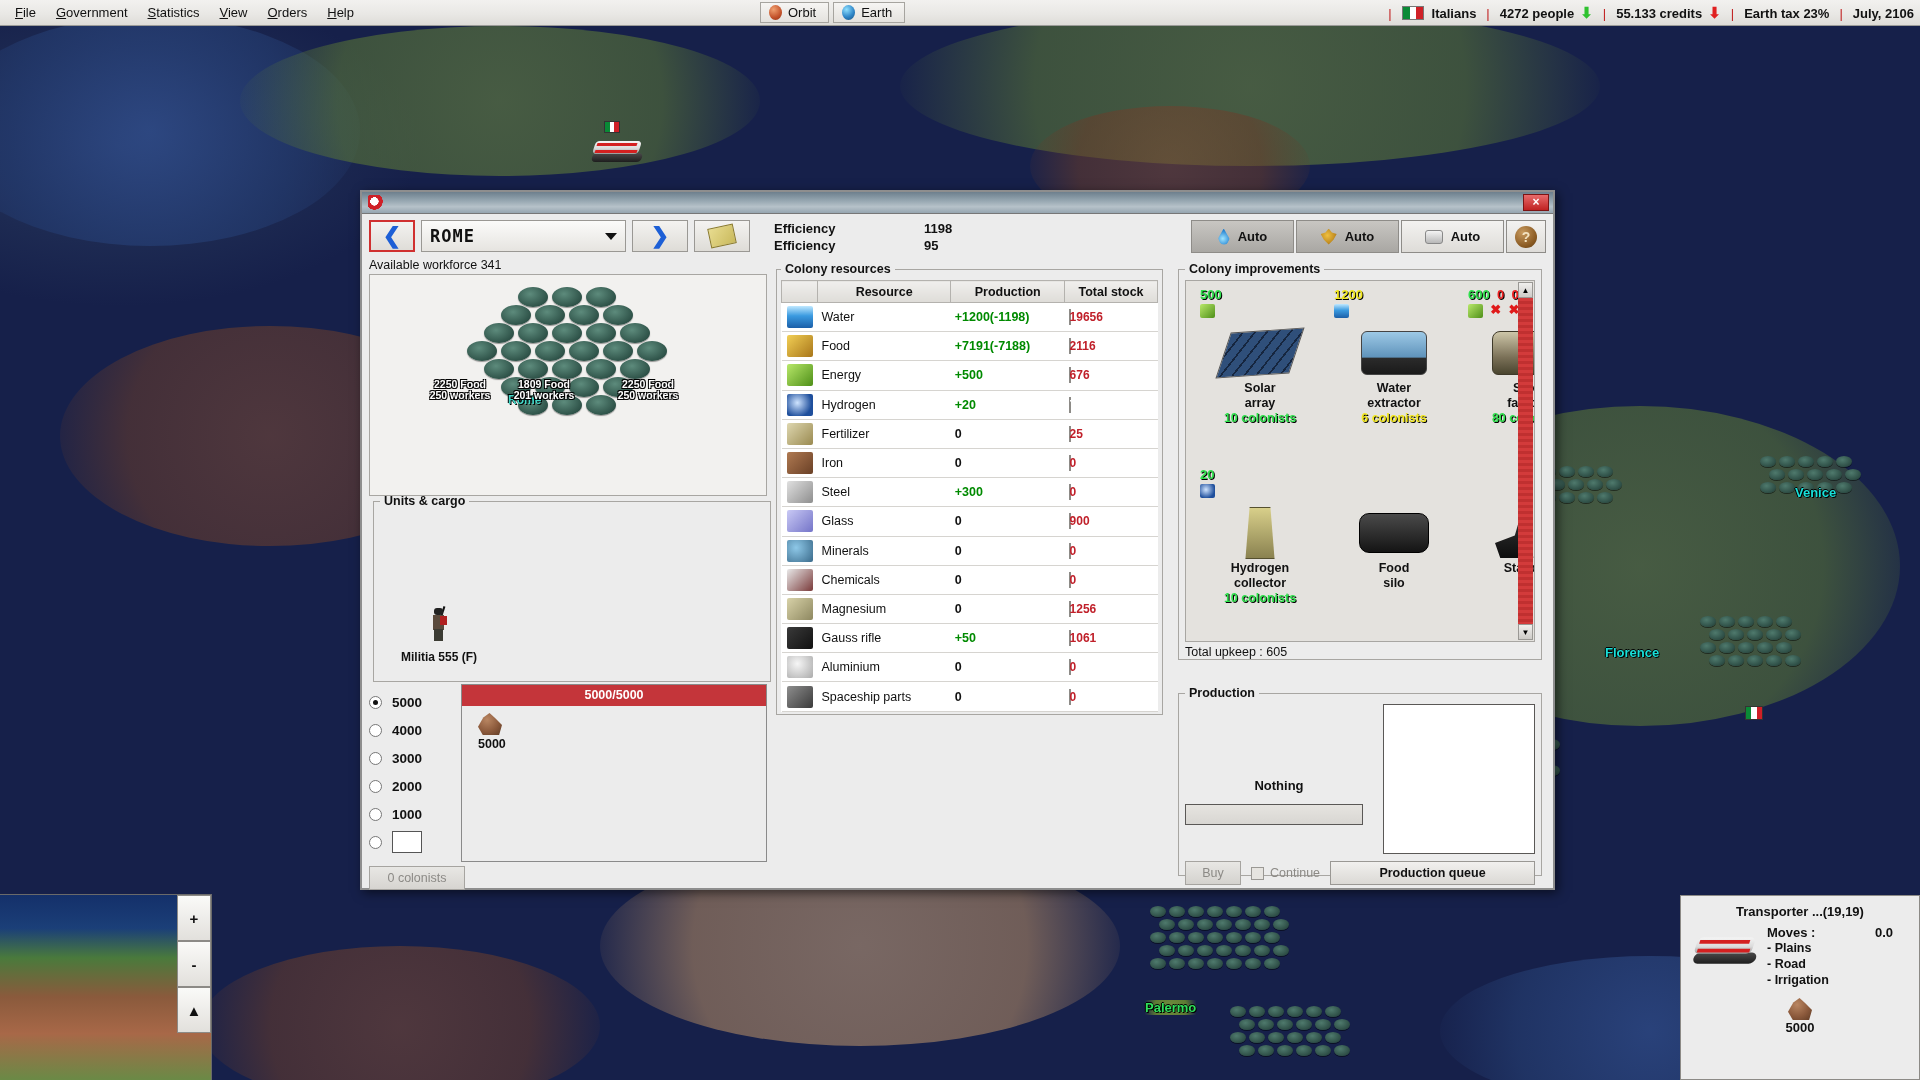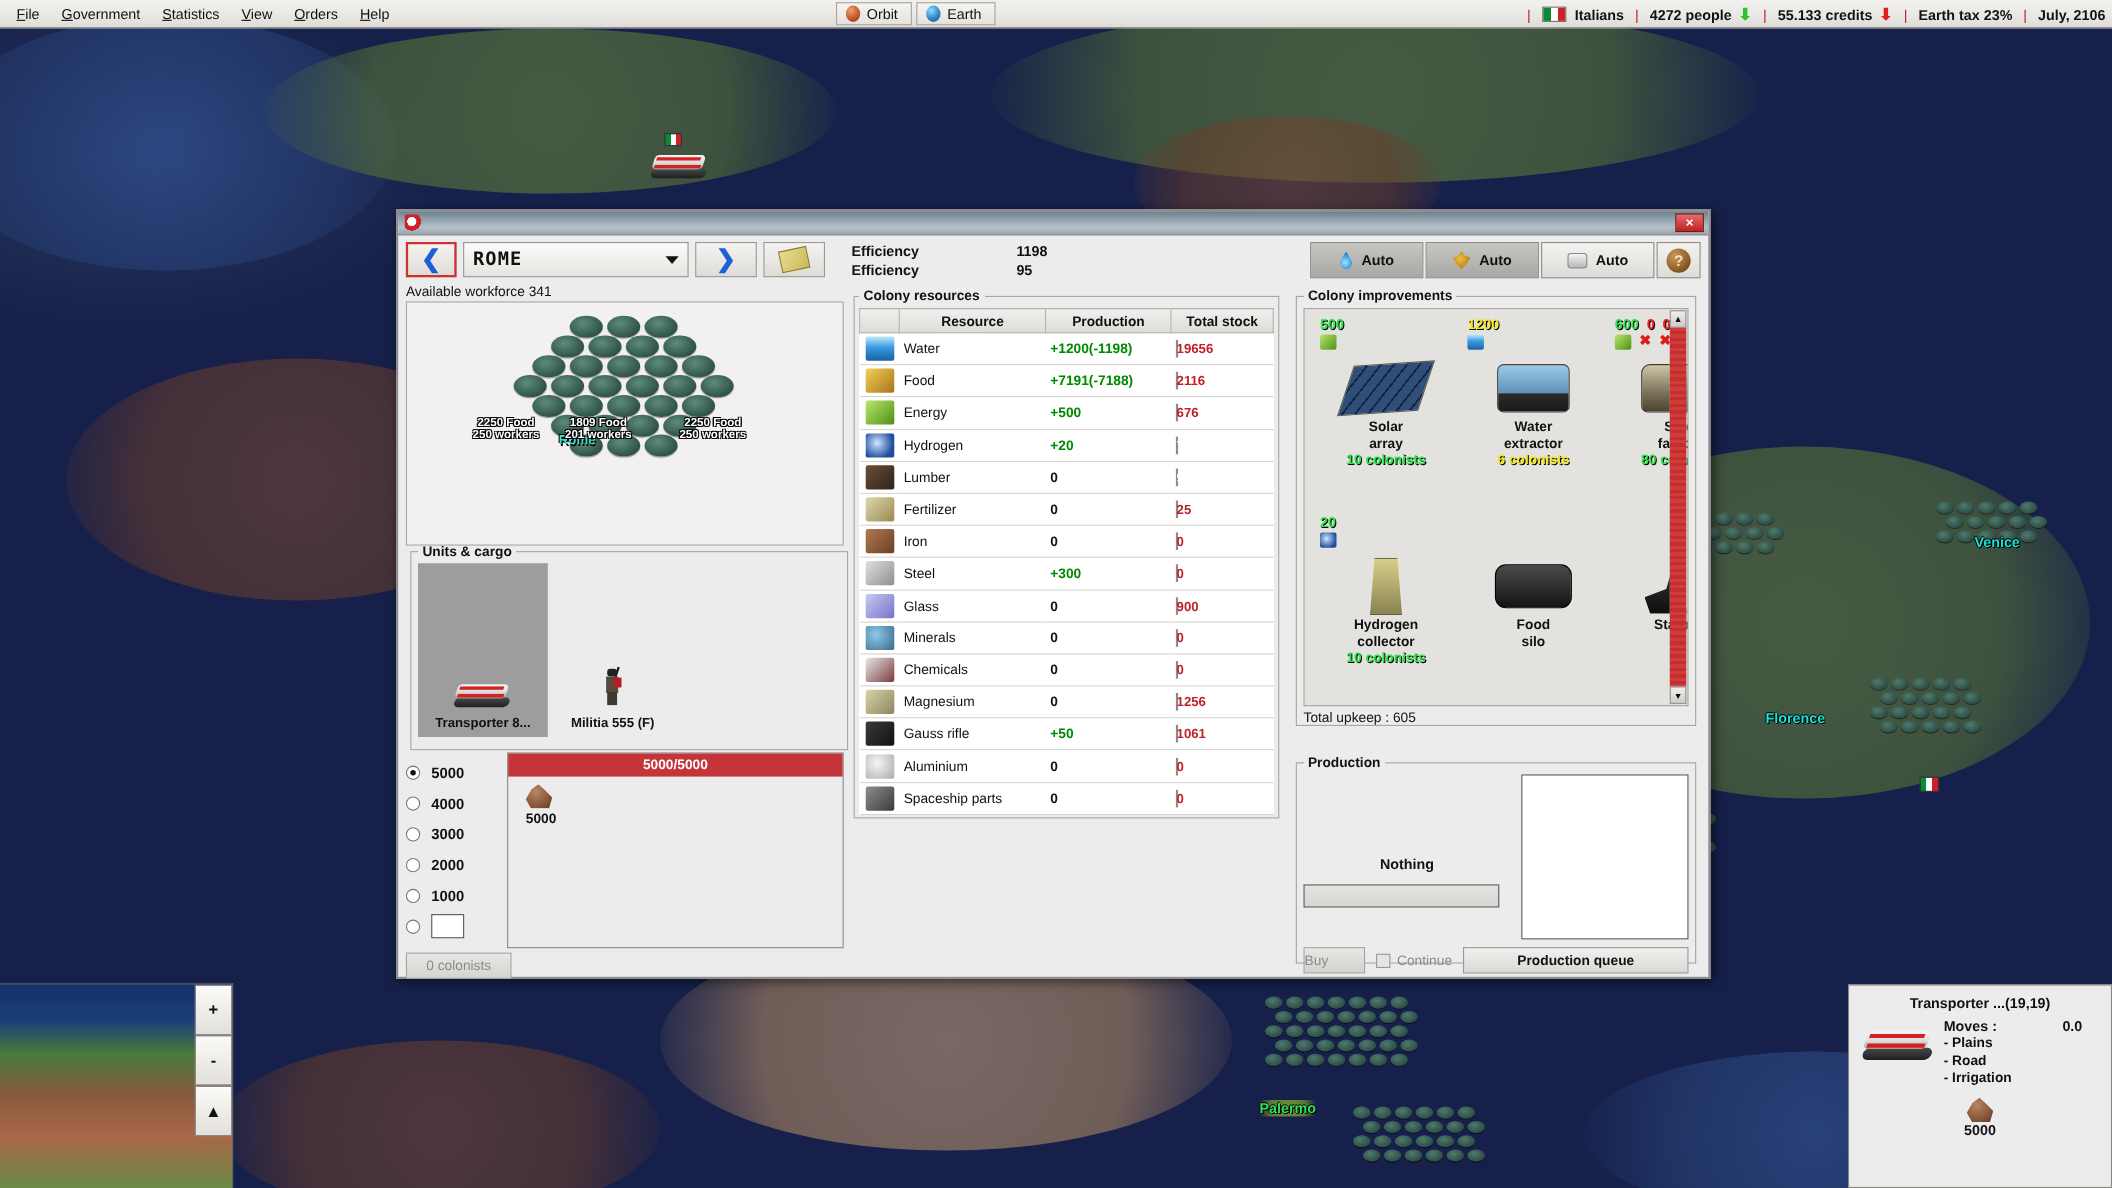--- a/index.html
+++ b/index.html
@@ -196,21 +196,21 @@
   #production { position:absolute; left:0; right:0; top:424px; height:190px; }
   #prodinner { display:flex; gap:10px; height:150px; }
   #prodleft { width:188px; position:relative; }
   #prodnothing { position:absolute; left:0; right:0; top:74px; text-align:center;
                  font-size:13px; font-weight:bold; color:#111; }
   #prodbar { position:absolute; left:0; top:100px; width:178px; height:21px;
              border:1px solid #5a5856; background:linear-gradient(180deg,#e6e4e0,#d8d6d2); }
   #prodqueuebox { flex:1; background:#fff; border:1px solid #5a5856; }
   #prodbtnrow { display:flex; gap:10px; margin-top:7px; align-items:center; }
   #buybtn { width:56px; height:24px; background:linear-gradient(180deg,#e8e7e4,#d4d2ce);
-            border:1px solid #a6a4a0; font-size:12.5px; color:#8c8a86; text-align:left; line-height:22px; cursor:default; }
+            border:1px solid #a6a4a0; font-size:12.5px; color:#8c8a86; text-align:center; line-height:22px; cursor:default; }
   #contwrap { display:flex; align-items:center; gap:6px; font-size:12.5px; color:#8c8a86; }
   .chk { width:13px; height:13px; border:1px solid #9a9894; background:#e6e4e0; }
   #pqbtn { flex:1; height:24px; background:linear-gradient(180deg,#f1f0ee,#dbd9d5);
            border:1px solid #9a9894; font-size:12.5px; font-weight:bold; color:#111;
            text-align:center; line-height:22px; cursor:pointer; }
 
   
   #minimap { position:absolute; left:0; bottom:0; width:212px; height:186px;
              border-top:1px solid #6a6a6a; border-right:1px solid #6a6a6a; overflow:hidden;
              background:linear-gradient(180deg,#14306a 0%, #1b3f78 18%, #4a7a3c 34%, #8a5a3c 55%, #a86848 75%, #6a8a46 100%); }
@@ -583,29 +583,20 @@
           <span>1809 Food</span><br><span>201 workers</span>
         </div>
         <div class="farmlabel" style="left:232px;top:104px;width:92px;">
           <span>2250 Food</span><br><span>250 workers</span>
         </div>
       </div>
 
       <fieldset class="grp" id="unitscargo">
         <legend>Units &amp; cargo</legend>
         <div id="unitpanel">
-          <div class="unitcell selected">
-            <div class="tank sprite">
-              <div class="track"></div>
-                <div class="body"></div>
-                <div class="stripe"></div>
-                <div class="stripe2"></div>
-            </div>
-            <div class="ulbl">Transporter 8...</div>
-          </div>
           <div class="unitcell">
             <div class="militia sprite">
               <div class="gun"></div>
                 <div class="head"></div>
                 <div class="torso"></div>
                 <div class="pack"></div>
                 <div class="legs"></div>
             </div>
             <div class="ulbl">Militia 555 (F)</div>
           </div>
@@ -681,26 +672,20 @@
                 <td><span class="rprod pos">+500</span></td>
                 <td><span class="stockwrap"><span class="stockfill" style="width:0%"></span><span class="stockval">676</span></span></td>
               </tr>
               <tr>
                 <td><span class="ricon" style="background:radial-gradient(circle at 40% 40%,#cfe4ff,#1f4f9c 70%);"></span></td>
                 <td><span class="rname">Hydrogen</span></td>
                 <td><span class="rprod pos">+20</span></td>
                 <td><span class="stockwrap"><span class="stockfill" style="width:82%"></span><span class="stockval onbar">7330</span></span></td>
               </tr>
               <tr>
-                <td><span class="ricon" style="background:linear-gradient(135deg,#6a5038,#2e2219);"></span></td>
-                <td><span class="rname">Lumber</span></td>
-                <td><span class="rprod">0</span></td>
-                <td><span class="stockwrap"><span class="stockfill" style="width:95%"></span><span class="stockval onbar">9720</span></span></td>
-              </tr>
-              <tr>
                 <td><span class="ricon" style="background:linear-gradient(135deg,#ded7b0,#9a8a50);"></span></td>
                 <td><span class="rname">Fertilizer</span></td>
                 <td><span class="rprod">0</span></td>
                 <td><span class="stockwrap"><span class="stockfill" style="width:0%"></span><span class="stockval">25</span></span></td>
               </tr>
               <tr>
                 <td><span class="ricon" style="background:linear-gradient(135deg,#b07a52,#6a4026);"></span></td>
                 <td><span class="rname">Iron</span></td>
                 <td><span class="rprod">0</span></td>
                 <td><span class="stockwrap"><span class="stockfill" style="width:0%"></span><span class="stockval">0</span></span></td>

